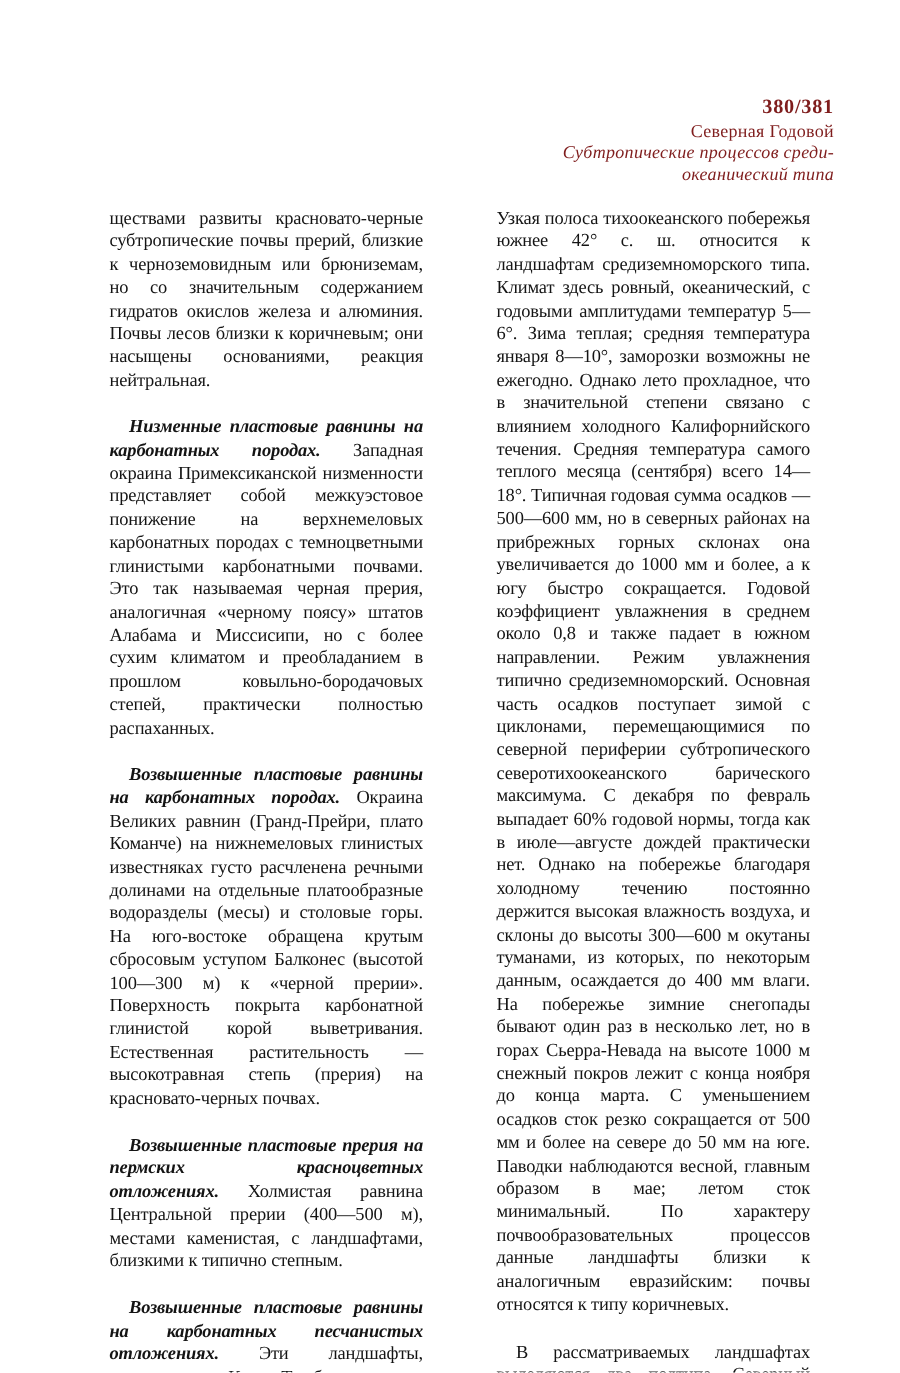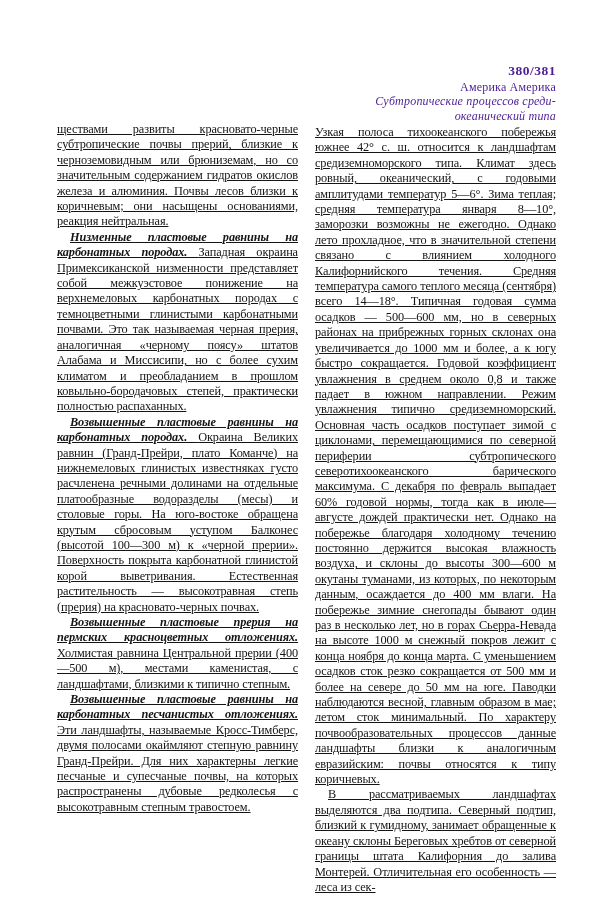--- a/index.html
+++ b/index.html
@@ -15,21 +15,21 @@
     width: 600px; height: 915px;
     background: #ffffff;
     overflow: hidden;
   }
   
   .pagehead {
     position: absolute;
     top: 64px; right: 44px;
     width: 300px;
     text-align: right;
-    color: #4c1d95;
+    color: #7f1d1d;
     font-size: 12px;
     line-height: 14.5px;
     letter-spacing: 0.2px;
   }
   .pagehead .pnum {
     font-weight: bold;
     font-size: 13.5px;
     letter-spacing: 0.5px;
     margin-bottom: 1px;
   }
@@ -55,32 +55,32 @@
     font-size: 13.8px;
     line-height: 16.5px;
     font-weight: bold;
     letter-spacing: 0.3px;
   }
   .article-heading .hl {
     display: block;
     text-align: justify;
     text-align-last: justify;
   }
-  p.para { margin: 0; text-decoration: underline; }
+  p.para { margin: 16px; }
   p.para.indent { text-indent: 13px; }
   .lead { font-style: italic; font-weight: 600; }
 </style>
 </head>
 <body>
 
 <div class="page">
 
   <div class="pagehead">
     <div class="pnum">380/381</div>
-    <div class="region">Америка Америка</div>
+    <div class="region">Северная Годовой</div>
     <div class="section">Субтропические  процессов  среди-</div>
     <div class="section">океанический типа</div>
   </div>
 
   <div class="columns">
     <div class="col">
         <p class="para">ществами развиты красновато-черные субтропические почвы прерий, близкие к черноземовидным или брюниземам, но со значительным содержанием гидратов окислов железа и алюминия. Почвы лесов близки к коричневым; они насыщены основаниями, реакция нейтральная.</p>
         <p class="para indent"><i class="lead">Низменные пластовые равнины на карбонатных породах. </i>Западная окраина Примексиканской низменности представляет собой межкуэстовое понижение на верхнемеловых карбонатных породах с темноцветными глинистыми карбонатными почвами. Это так называемая черная прерия, аналогичная «черному поясу» штатов Алабама и Миссисипи, но с более сухим климатом и преобладанием в прошлом ковыльно-бородачовых степей, практически полностью распаханных.</p>
         <p class="para indent"><i class="lead">Возвышенные пластовые равнины на карбонатных породах. </i>Окраина Великих равнин (Гранд-Прейри, плато Команче) на нижнемеловых глинистых известняках густо расчленена речными долинами на отдельные платообразные водоразделы (месы) и столовые горы. На юго-востоке обращена крутым сбросовым уступом Балконес (высотой 100—300 м) к «черной прерии». Поверхность покрыта карбонатной глинистой корой выветривания. Естественная растительность — высокотравная степь (прерия) на красновато-черных почвах.</p>
         <p class="para indent"><i class="lead">Возвышенные пластовые прерия на пермских красноцветных отложениях. </i>Холмистая равнина Центральной прерии (400—500 м), местами каменистая, с ландшафтами, близкими к типично степным.</p>

